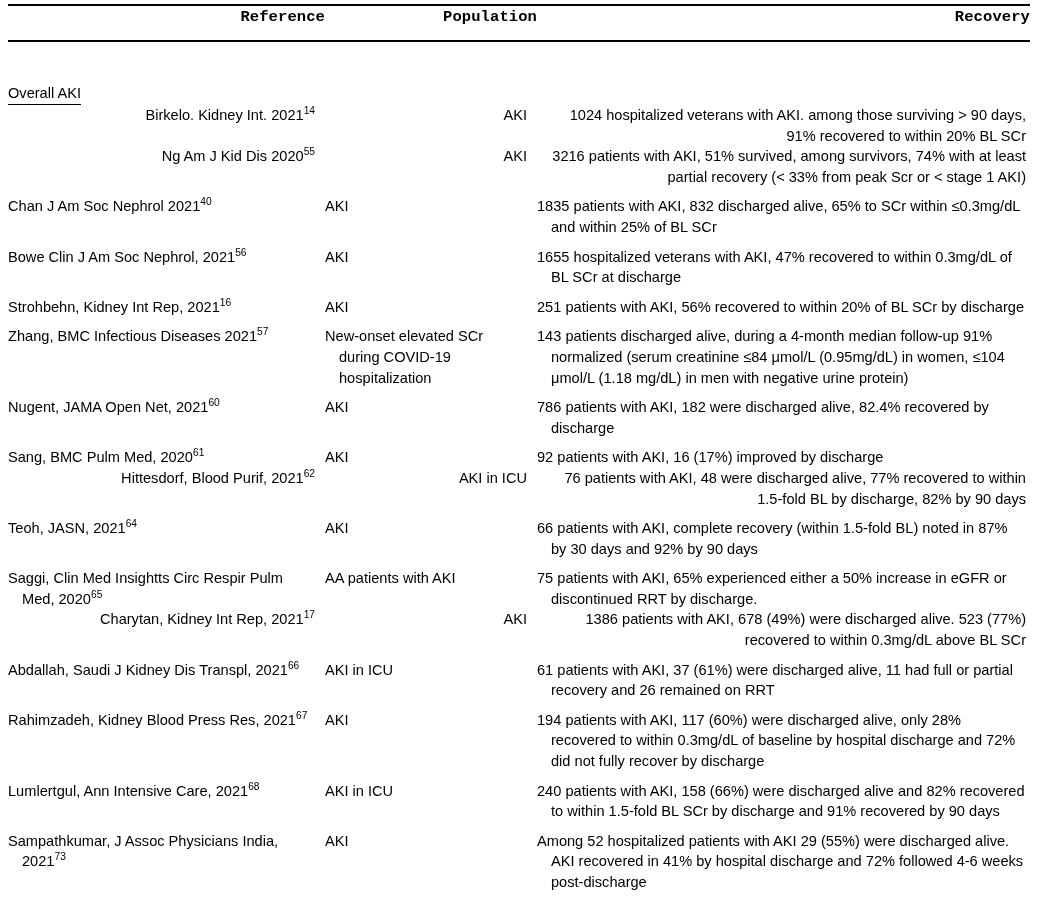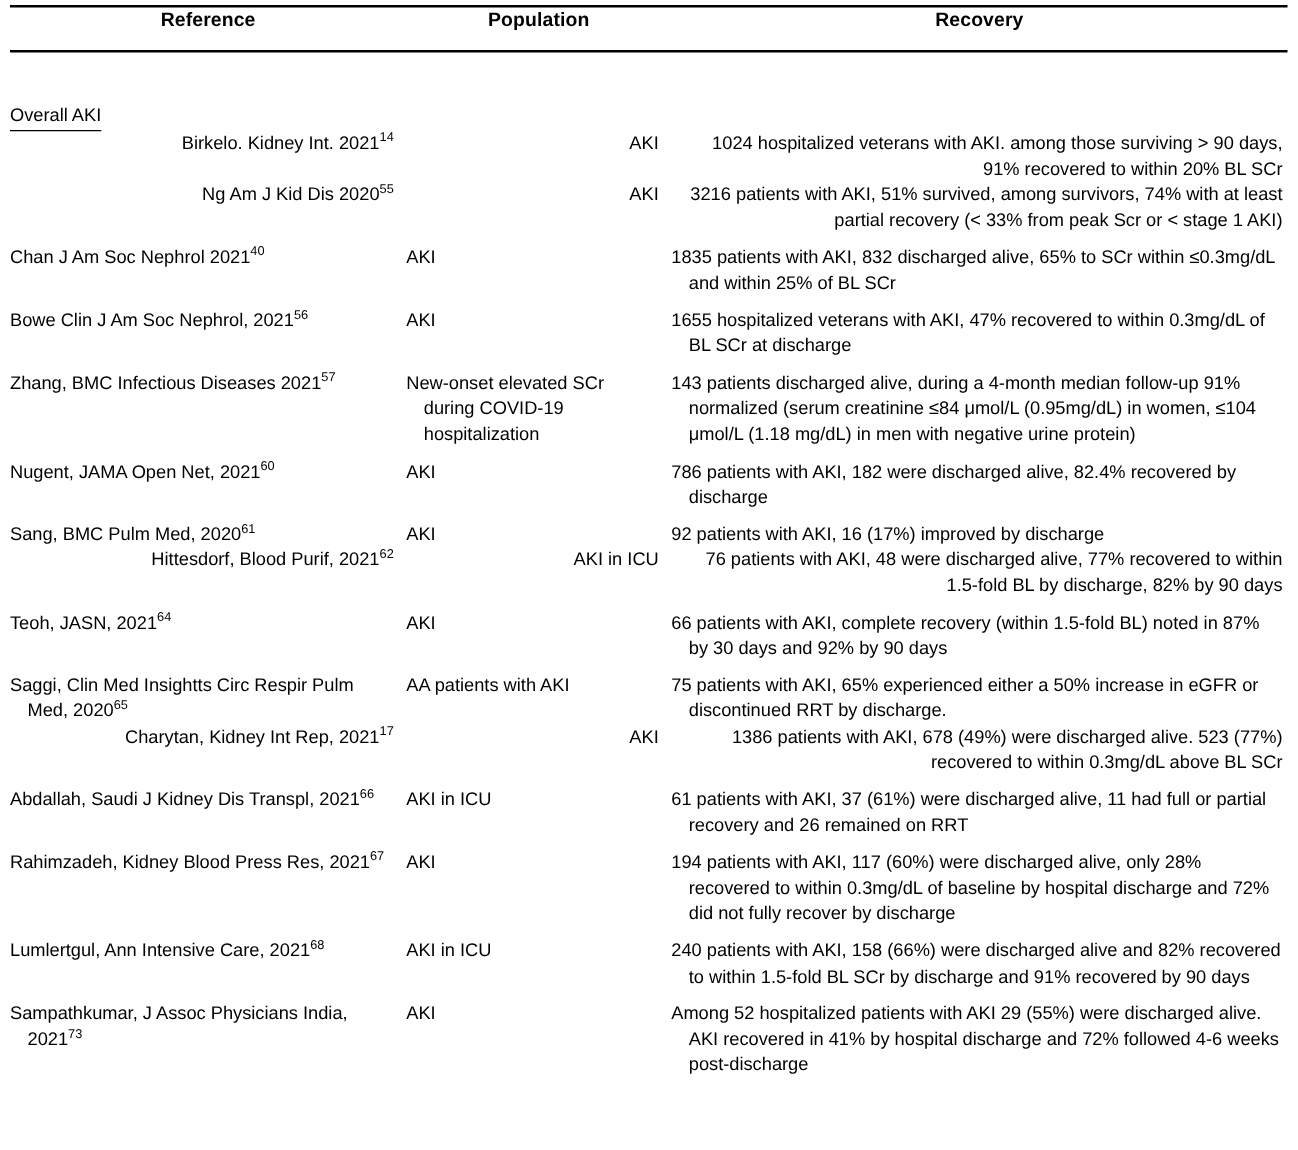--- a/index.html
+++ b/index.html
@@ -42,24 +42,25 @@
     border-collapse: collapse;
     table-layout: fixed;
   }
   table.tbl col.c-ref { width: 317px; }
   table.tbl col.c-pop { width: 212px; }
   table.tbl col.c-rec { width: 493px; }
 
   thead th {
     font-size: 15.5px;
     font-weight: bold;
-    text-align: center;
+    text-align: right;
     vertical-align: bottom;
     padding: 0 0 12px 0;
     letter-spacing: 0.1px;
+    font-family: Liberation Mono, monospace;
   }
 
   tbody td {
     font-size: 14.6px;
     line-height: 20.6px;
     text-align: left;
     vertical-align: top;
     padding: 0;
     
     padding-left: 14px;
@@ -132,20 +133,25 @@
           <td class="col-ref">Chan J Am Soc Nephrol 2021<sup>40</sup></td>
           <td class="col-pop">AKI</td>
           <td class="col-rec">1835 patients with AKI, 832 discharged alive, 65% to SCr within ≤0.3mg/dL and within 25% of BL SCr</td>
         </tr>
         <tr class="spaced">
           <td class="col-ref">Bowe Clin J Am Soc Nephrol, 2021<sup>56</sup></td>
           <td class="col-pop">AKI</td>
           <td class="col-rec">1655 hospitalized veterans with AKI, 47% recovered to within 0.3mg/dL of BL SCr at discharge</td>
         </tr>
         <tr class="spaced">
+          <td class="col-ref">Strohbehn, Kidney Int Rep, 2021<sup>16</sup></td>
+          <td class="col-pop">AKI</td>
+          <td class="col-rec">251 patients with AKI, 56% recovered to within 20% of BL SCr by discharge</td>
+        </tr>
+        <tr class="spaced">
           <td class="col-ref">Zhang, BMC Infectious Diseases 2021<sup>57</sup></td>
           <td class="col-pop">New-onset elevated SCr during COVID-19 hospitalization</td>
           <td class="col-rec">143 patients discharged alive, during a 4-month median follow-up 91% normalized (serum creatinine ≤84 μmol/L (0.95mg/dL) in women, ≤104 μmol/L (1.18 mg/dL) in men with negative urine protein)</td>
         </tr>
         <tr class="spaced">
           <td class="col-ref">Nugent, JAMA Open Net, 2021<sup>60</sup></td>
           <td class="col-pop">AKI</td>
           <td class="col-rec">786 patients with AKI, 182 were discharged alive, 82.4% recovered by discharge</td>
         </tr>
         <tr class="spaced">

